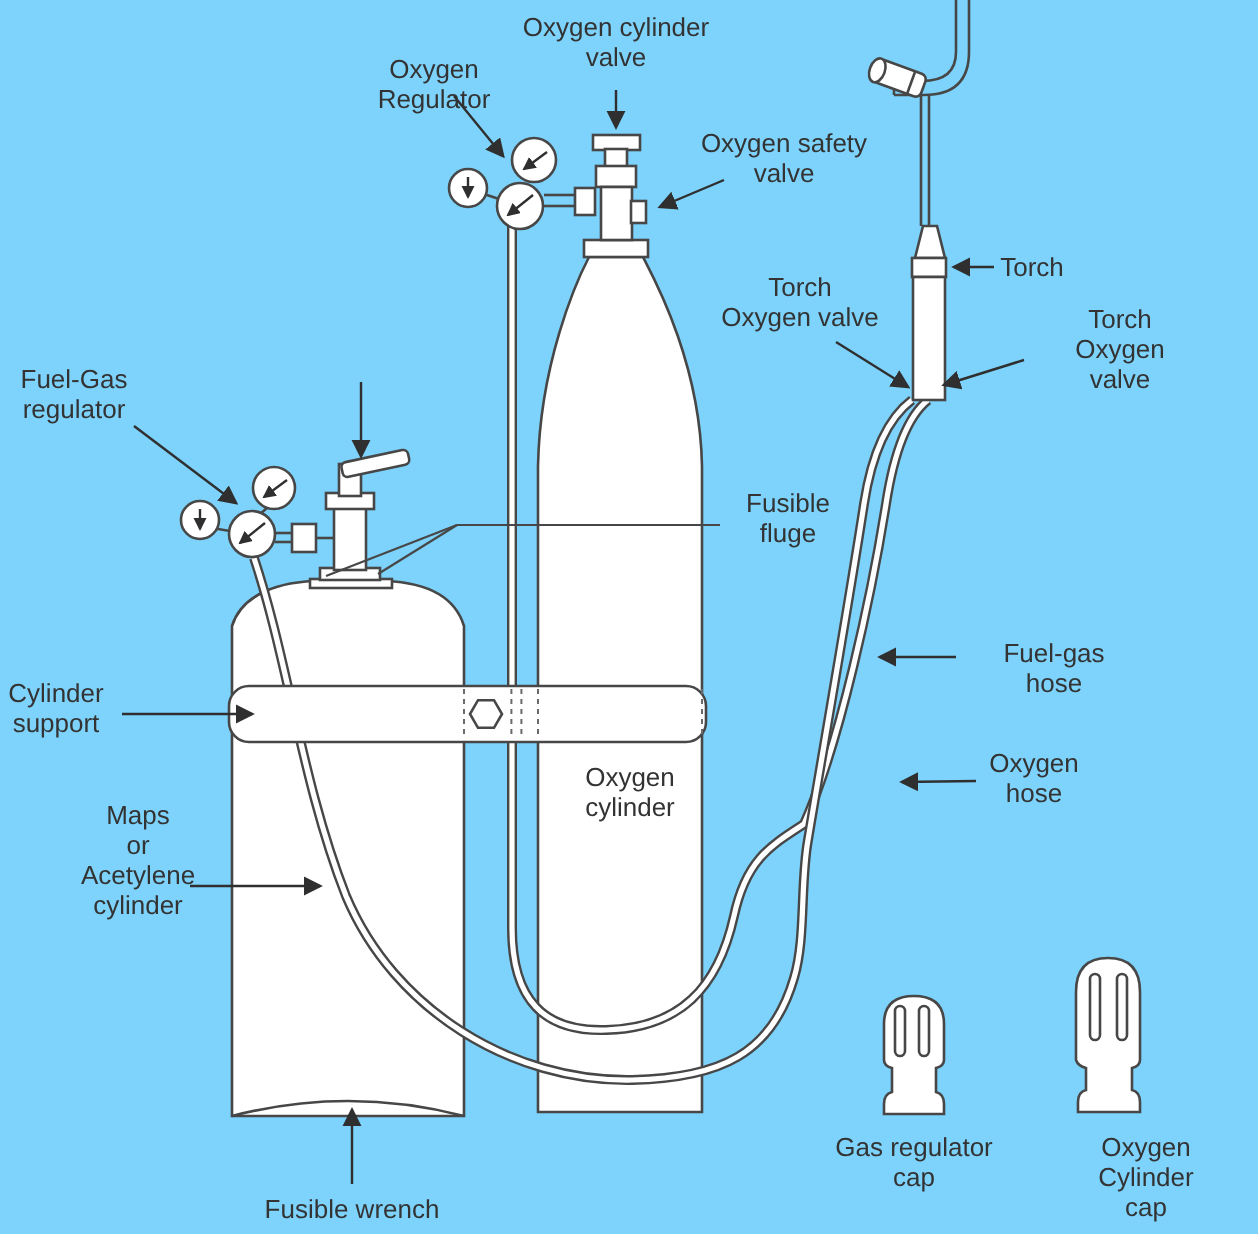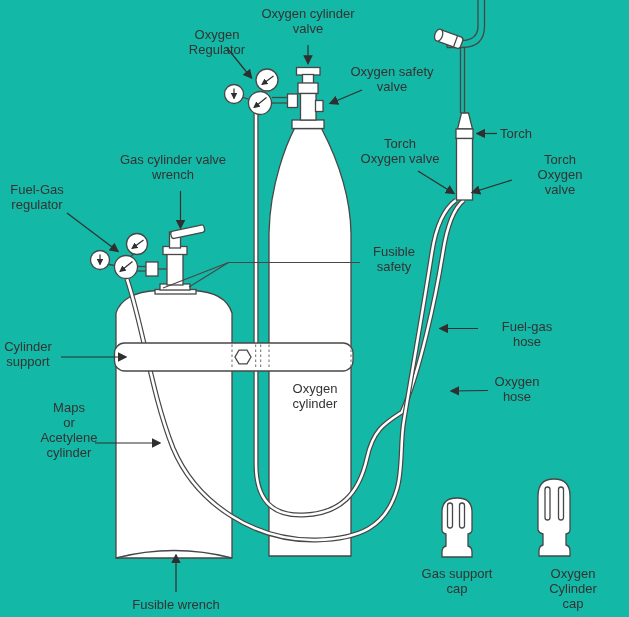--- a/index.html
+++ b/index.html
@@ -1,16 +1,16 @@
 <!DOCTYPE html>
 <html><head>
 <meta charset="utf-8">
 <style>
   html,body{margin:0;padding:0;background:#ffffff;}
-  #stage{position:relative;width:629px;height:617px;background:#14b8a6;overflow:hidden;
+  #stage{position:relative;width:629px;height:617px;background:#7dd3fc;overflow:hidden;
          font-family:"Liberation Sans",sans-serif;}
   #art{position:absolute;left:0;top:0;}
   .lbl{position:absolute;color:#333333;font-size:13px;line-height:1.15;
        text-align:center;white-space:pre-line;transform:translateX(-50%);
        pointer-events:none;}
 </style>
 </head>
 <body>
 
 <div id="stage">
@@ -161,37 +161,35 @@
 valve</div>
 <div class="lbl" style="left:217px;top:28px">Oxygen
 Regulator</div>
 <div class="lbl" style="left:392px;top:65px">Oxygen safety
 valve</div>
 <div class="lbl" style="left:516px;top:127px">Torch</div>
 <div class="lbl" style="left:400px;top:137px">Torch
 Oxygen valve</div>
 <div class="lbl" style="left:560px;top:153px">Torch
 Oxygen valve</div>
-<div class="lbl" style="left:173px;top:153px">Gas cylinder valve
-wrench</div>
 <div class="lbl" style="left:37px;top:183px">Fuel-Gas
 regulator</div>
 <div class="lbl" style="left:394px;top:245px">Fusible
-safety</div>
+fluge</div>
 <div class="lbl" style="left:315px;top:382px">Oxygen
 cylinder</div>
 <div class="lbl" style="left:527px;top:320px">Fuel-gas
 hose</div>
 <div class="lbl" style="left:517px;top:375px">Oxygen
 hose</div>
 <div class="lbl" style="left:28px;top:340px">Cylinder
 support</div>
 <div class="lbl" style="left:69px;top:401px">Maps
 or
 Acetylene
 cylinder</div>
 <div class="lbl" style="left:176px;top:598px">Fusible wrench</div>
-<div class="lbl" style="left:457px;top:567px">Gas support
+<div class="lbl" style="left:457px;top:567px">Gas regulator
 cap</div>
 <div class="lbl" style="left:573px;top:567px">Oxygen Cylinder
 cap</div>
 
 </div>
 
 </body></html>

